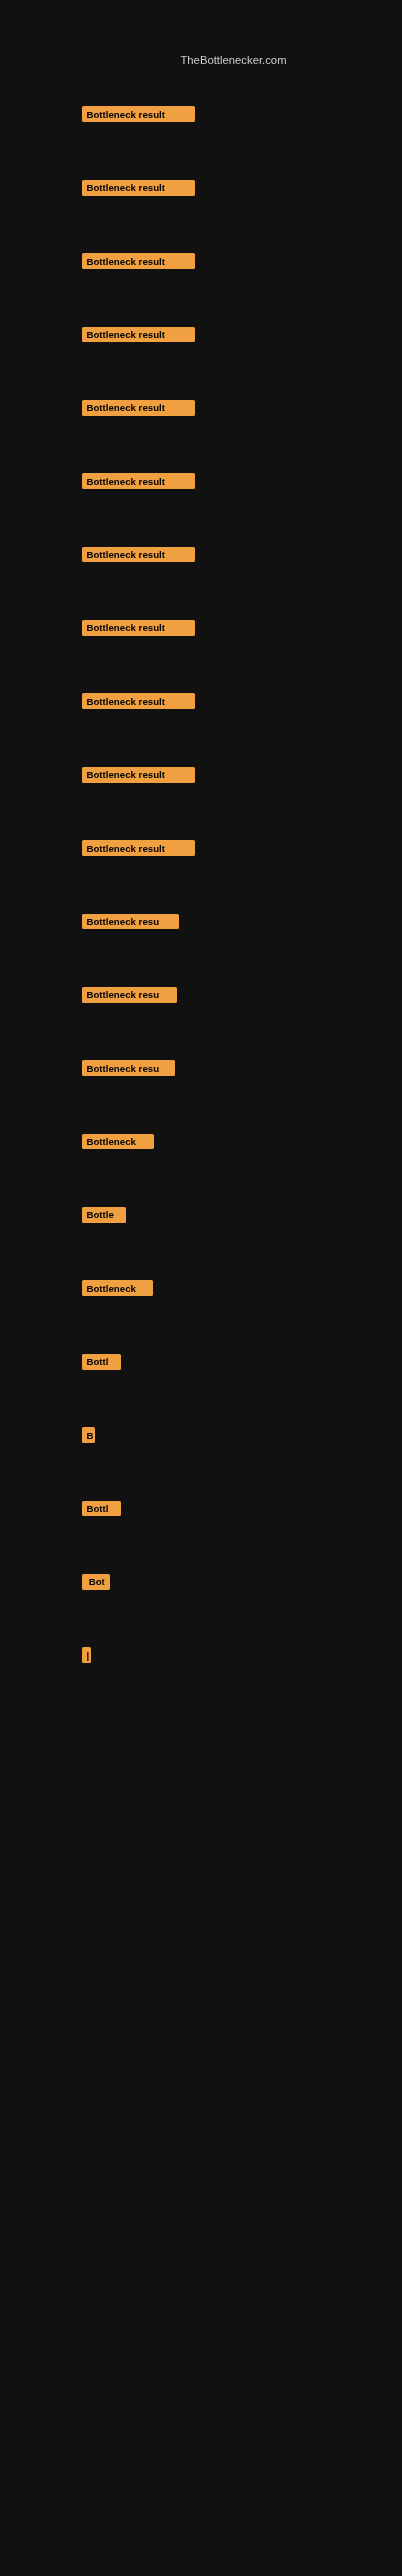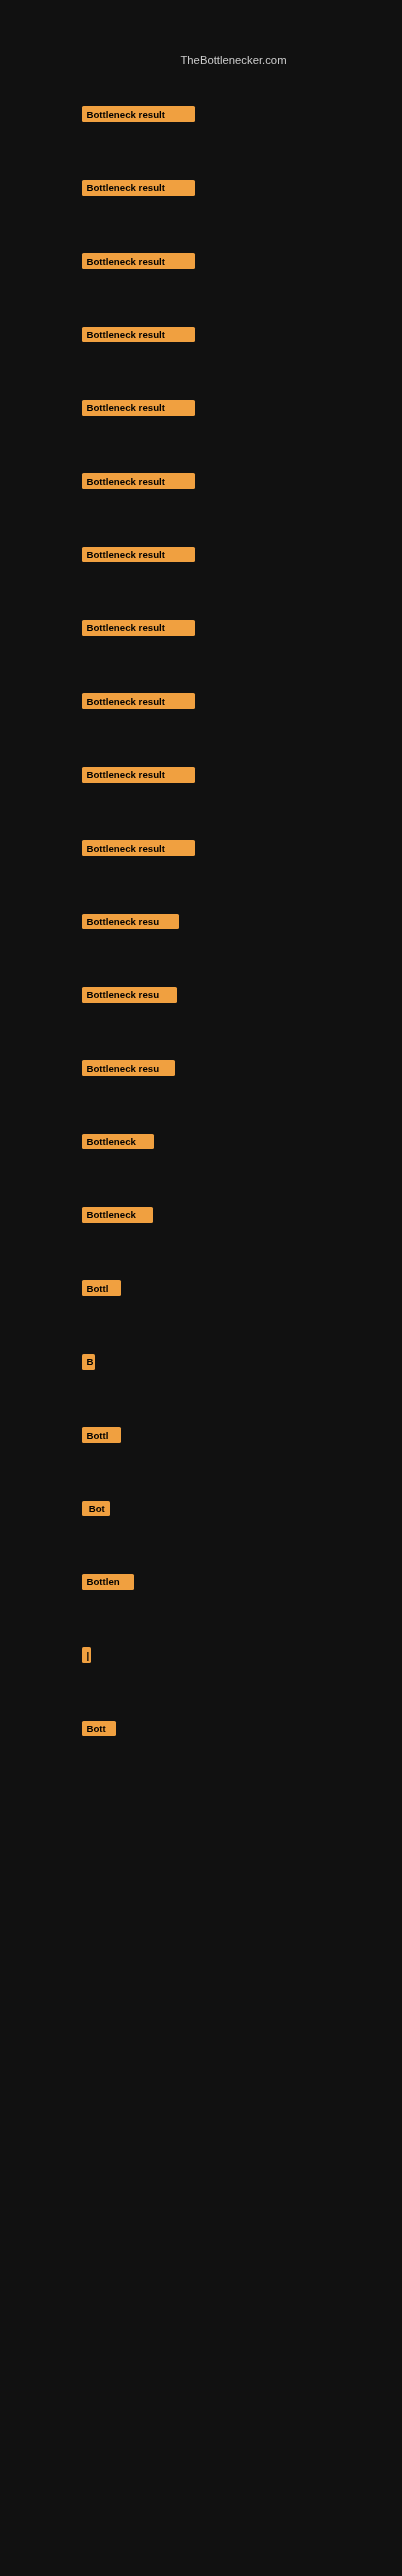--- a/index.html
+++ b/index.html
@@ -88,37 +88,34 @@
     <div class="row">
       <span class="bottleneck-label" style="max-width: 95px; width: 95px;">Bottleneck resu</span>
     </div>
     <div class="row">
       <span class="bottleneck-label" style="max-width: 93px; width: 93px;">Bottleneck resu</span>
     </div>
     <div class="row">
       <span class="bottleneck-label" style="max-width: 72px; width: 72px;">Bottleneck</span>
     </div>
     <div class="row">
+      <span class="bottleneck-label" style="max-width: 44px; width: 44px;">Bottle</span>
+    </div>
+    <div class="row">
       <span class="bottleneck-label" style="max-width: 71px; width: 71px;">Bottleneck</span>
     </div>
     <div class="row">
       <span class="bottleneck-label" style="max-width: 39px; width: 39px;">Bottl</span>
     </div>
     <div class="row">
       <span class="bottleneck-label" style="max-width: 13px; width: 13px;">B</span>
     </div>
     <div class="row">
       <span class="bottleneck-label" style="max-width: 39px; width: 39px;">Bottl</span>
     </div>
     <div class="row">
       <span class="bottleneck-label" style="max-width: 28px; width: 28px; text-align: right;">Bot</span>
     </div>
     <div class="row">
-      <span class="bottleneck-label" style="max-width: 52px; width: 52px;">Bottlen</span>
-    </div>
-    <div class="row">
       <span class="bottleneck-label" style="max-width: 8px; width: 8px;">|</span>
-    </div>
-    <div class="row">
-      <span class="bottleneck-label" style="max-width: 34px; width: 34px;">Bott</span>
     </div>
   </div>
 
 
 </body></html>

